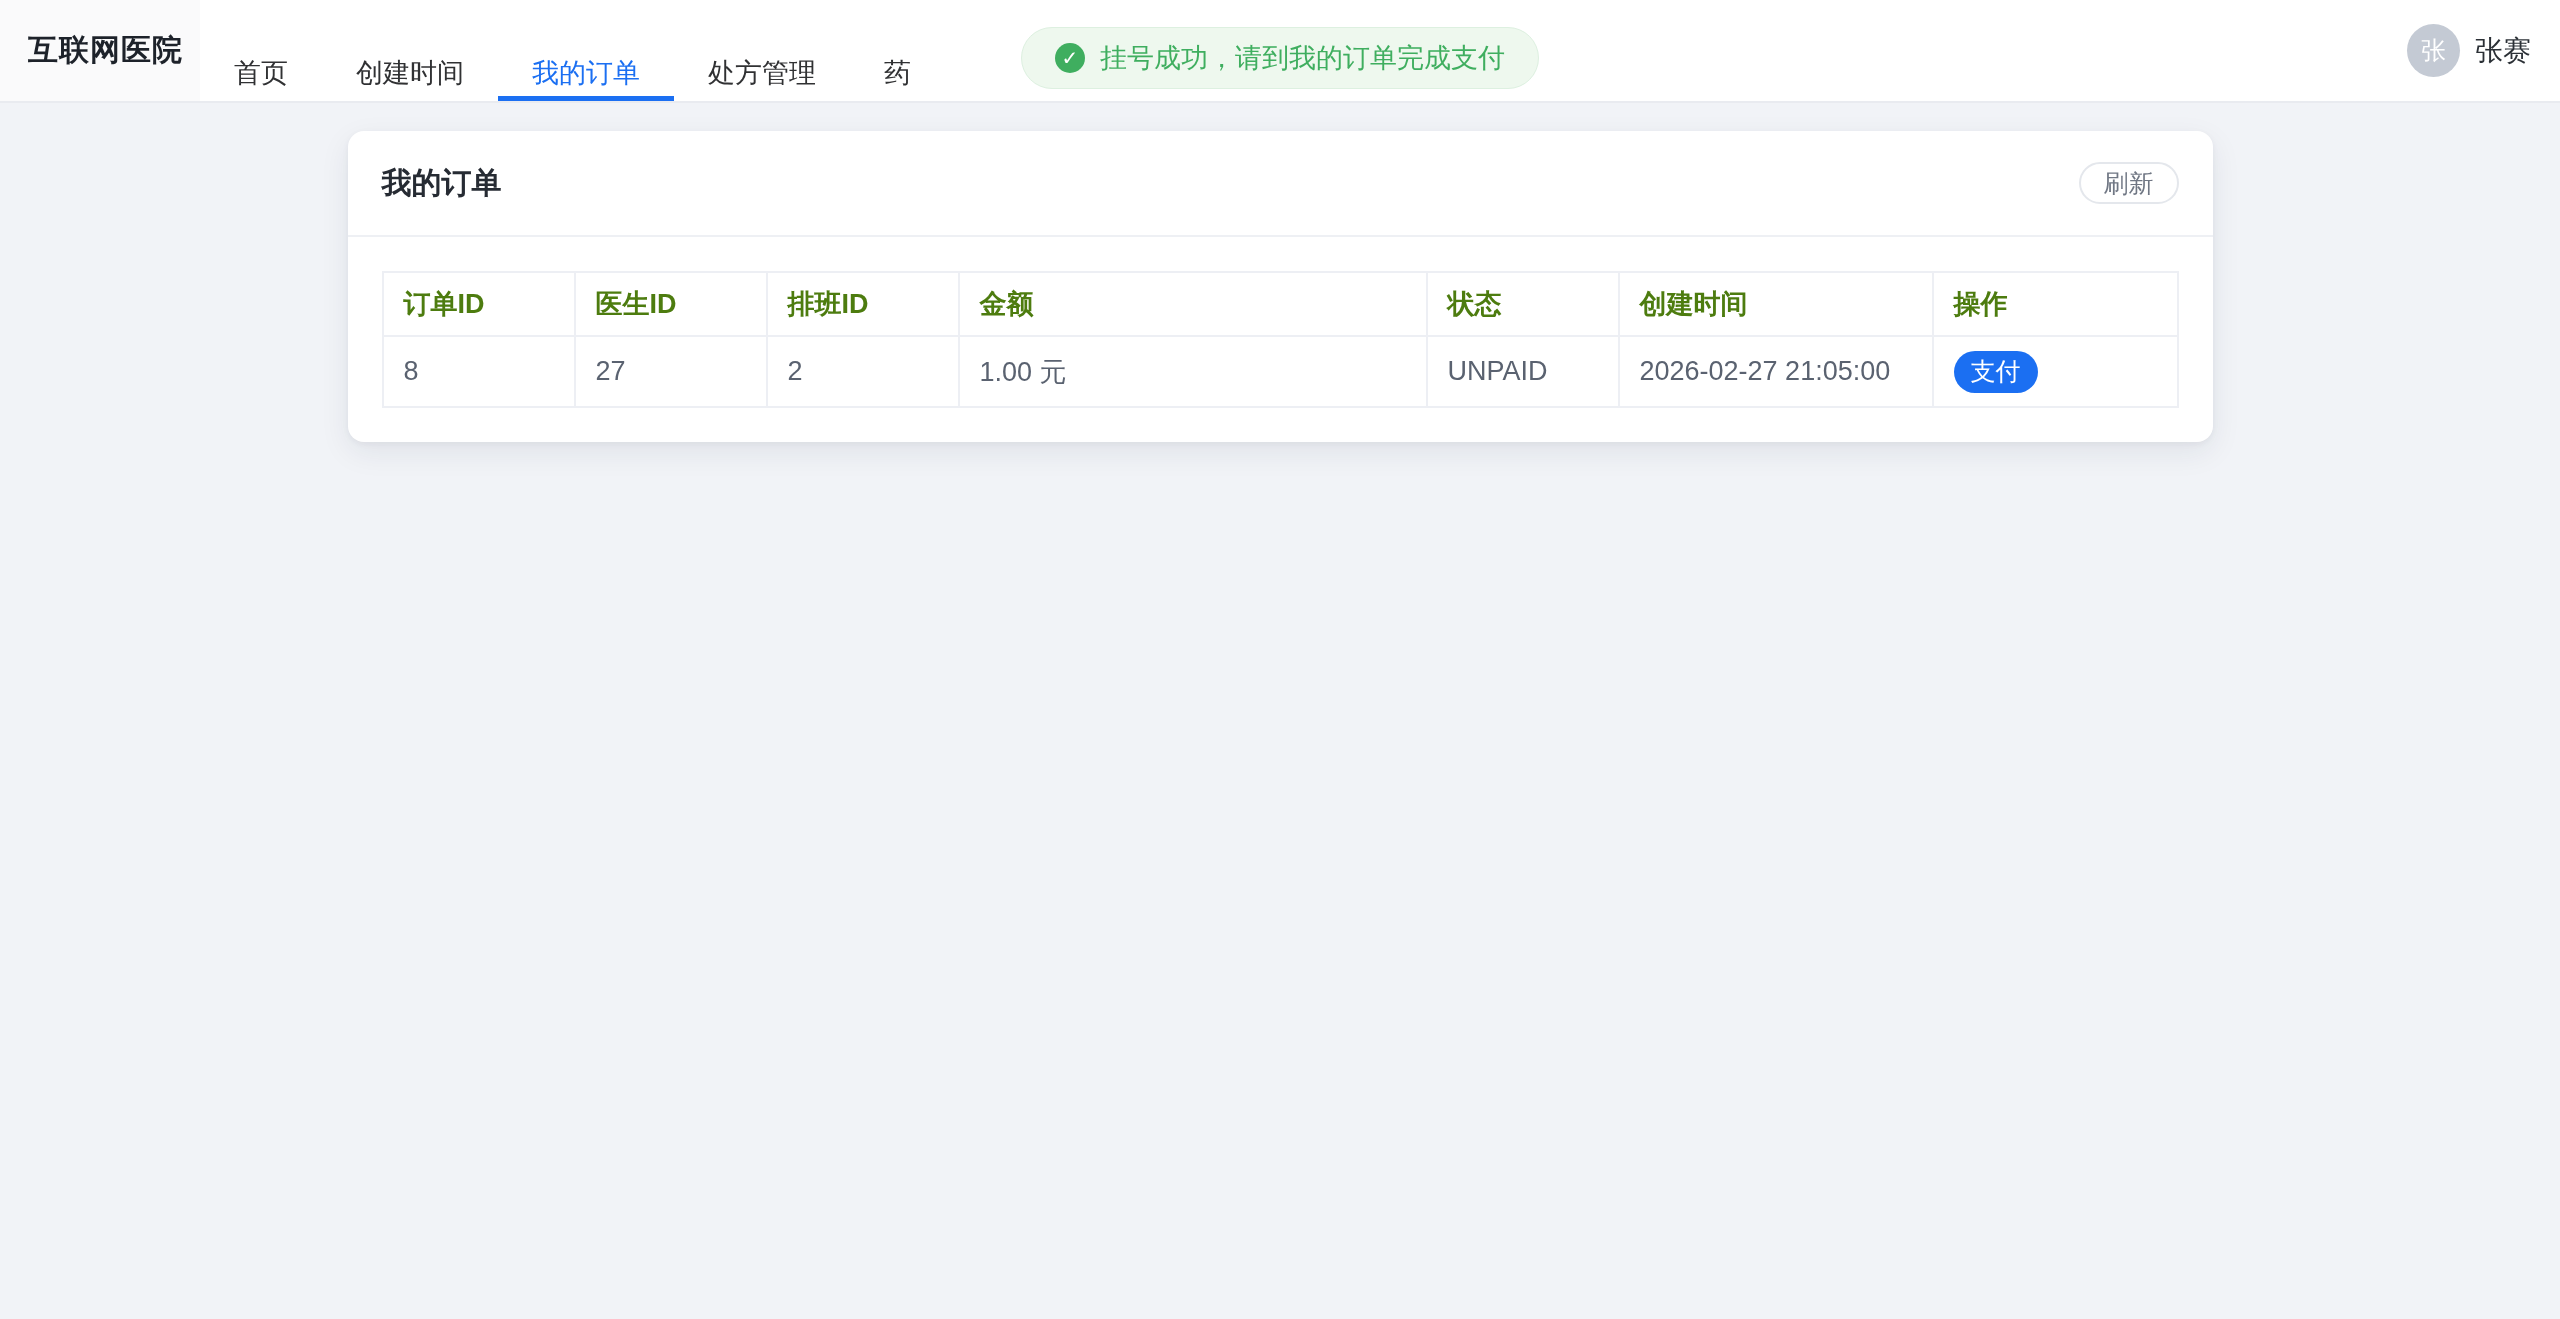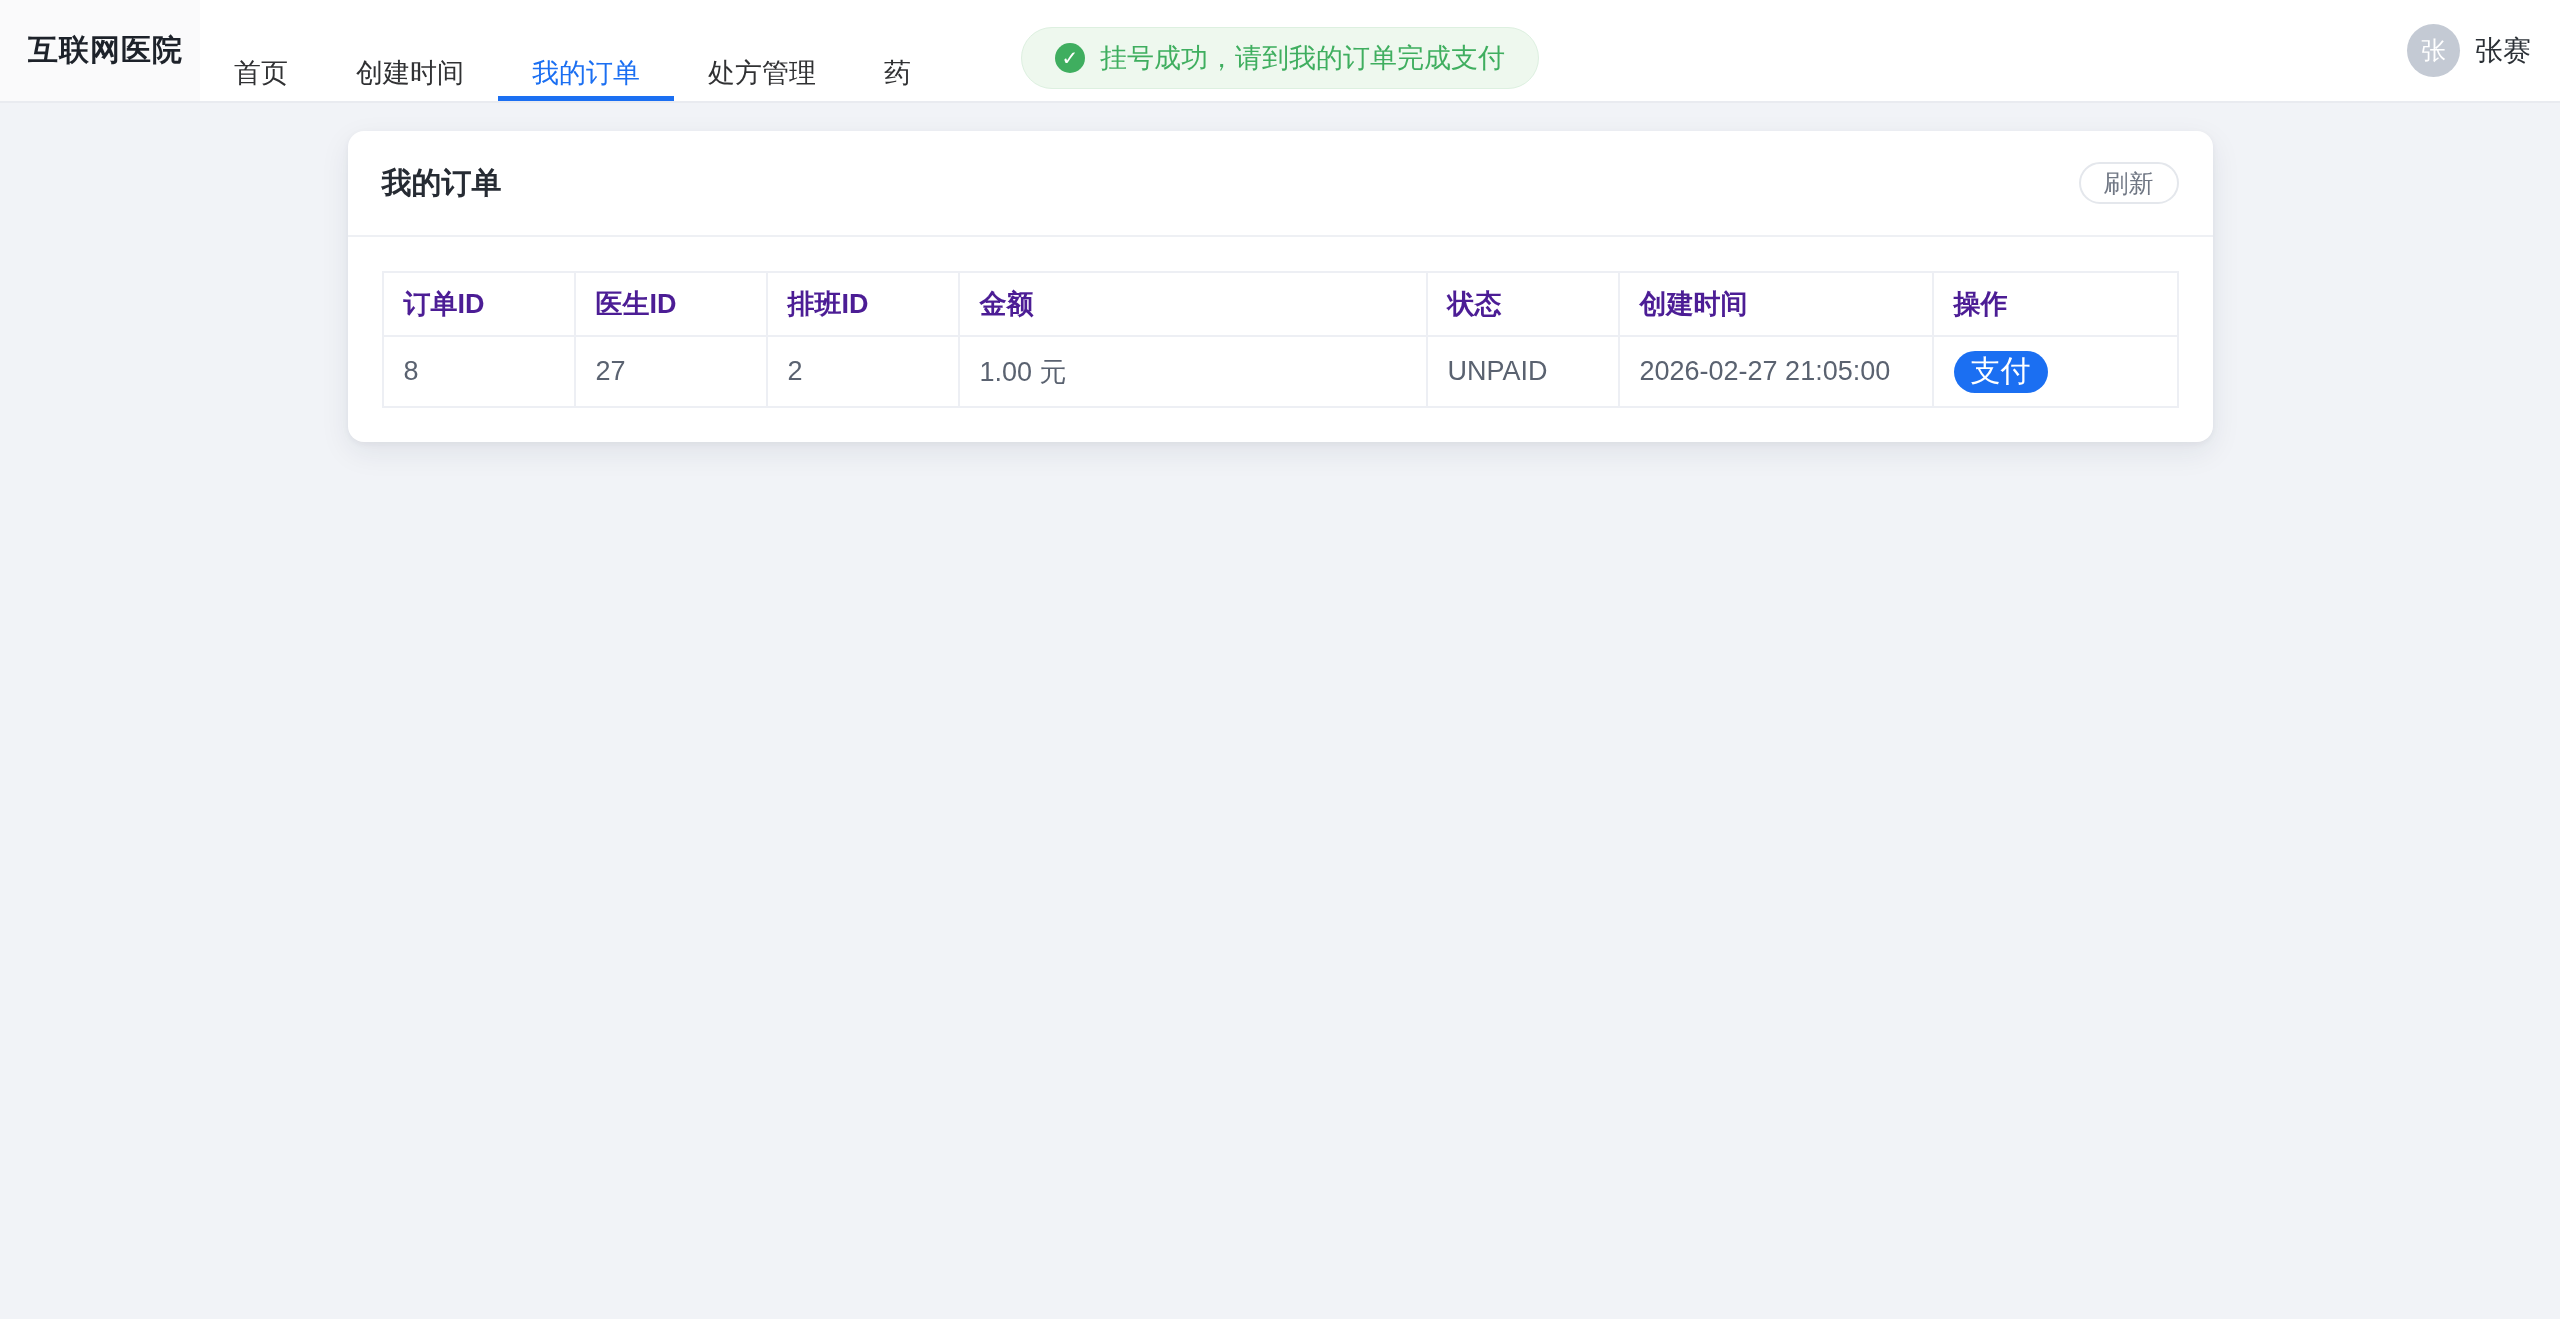--- a/index.html
+++ b/index.html
@@ -141,38 +141,38 @@
     border: 2px solid #edeff4;
     padding: 0 20px;
     text-align: left;
     overflow: hidden;
     white-space: nowrap;
   }
   .orders th {
     height: 64px;
     font-size: 27px;
     font-weight: 700;
-    color: #4c1d95;
+    color: #4d7c0f;
     background: #ffffff;
   }
   .orders td {
     height: 71px;
     font-size: 27px;
     font-weight: 400;
     color: #5a6270;
   }
   .pay-btn {
     min-width: 84px;
     height: 42px;
     padding: 0 17px;
     border: none;
     border-radius: 21px;
     background: #1b6ff2;
     color: #ffffff;
-    font-size: 30px;
+    font-size: 25px;
     display: inline-flex;
     align-items: center;
     justify-content: center;
     cursor: pointer;
     font-family: inherit;
     text-align: right;
   }
 </style>
 </head>
 <body>

